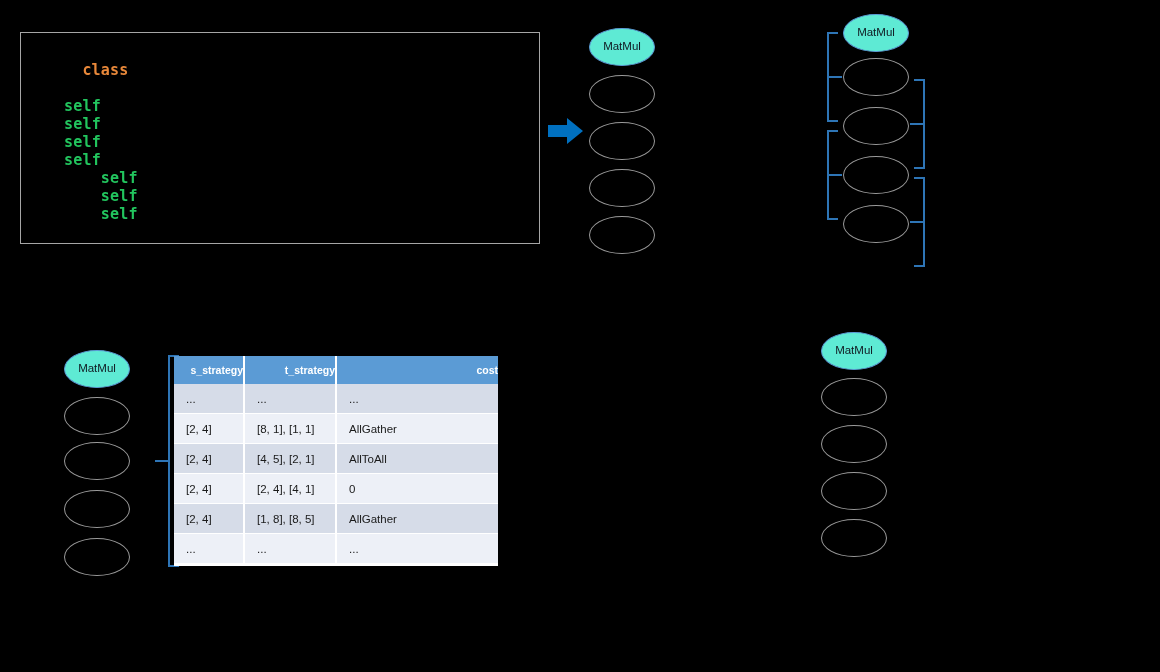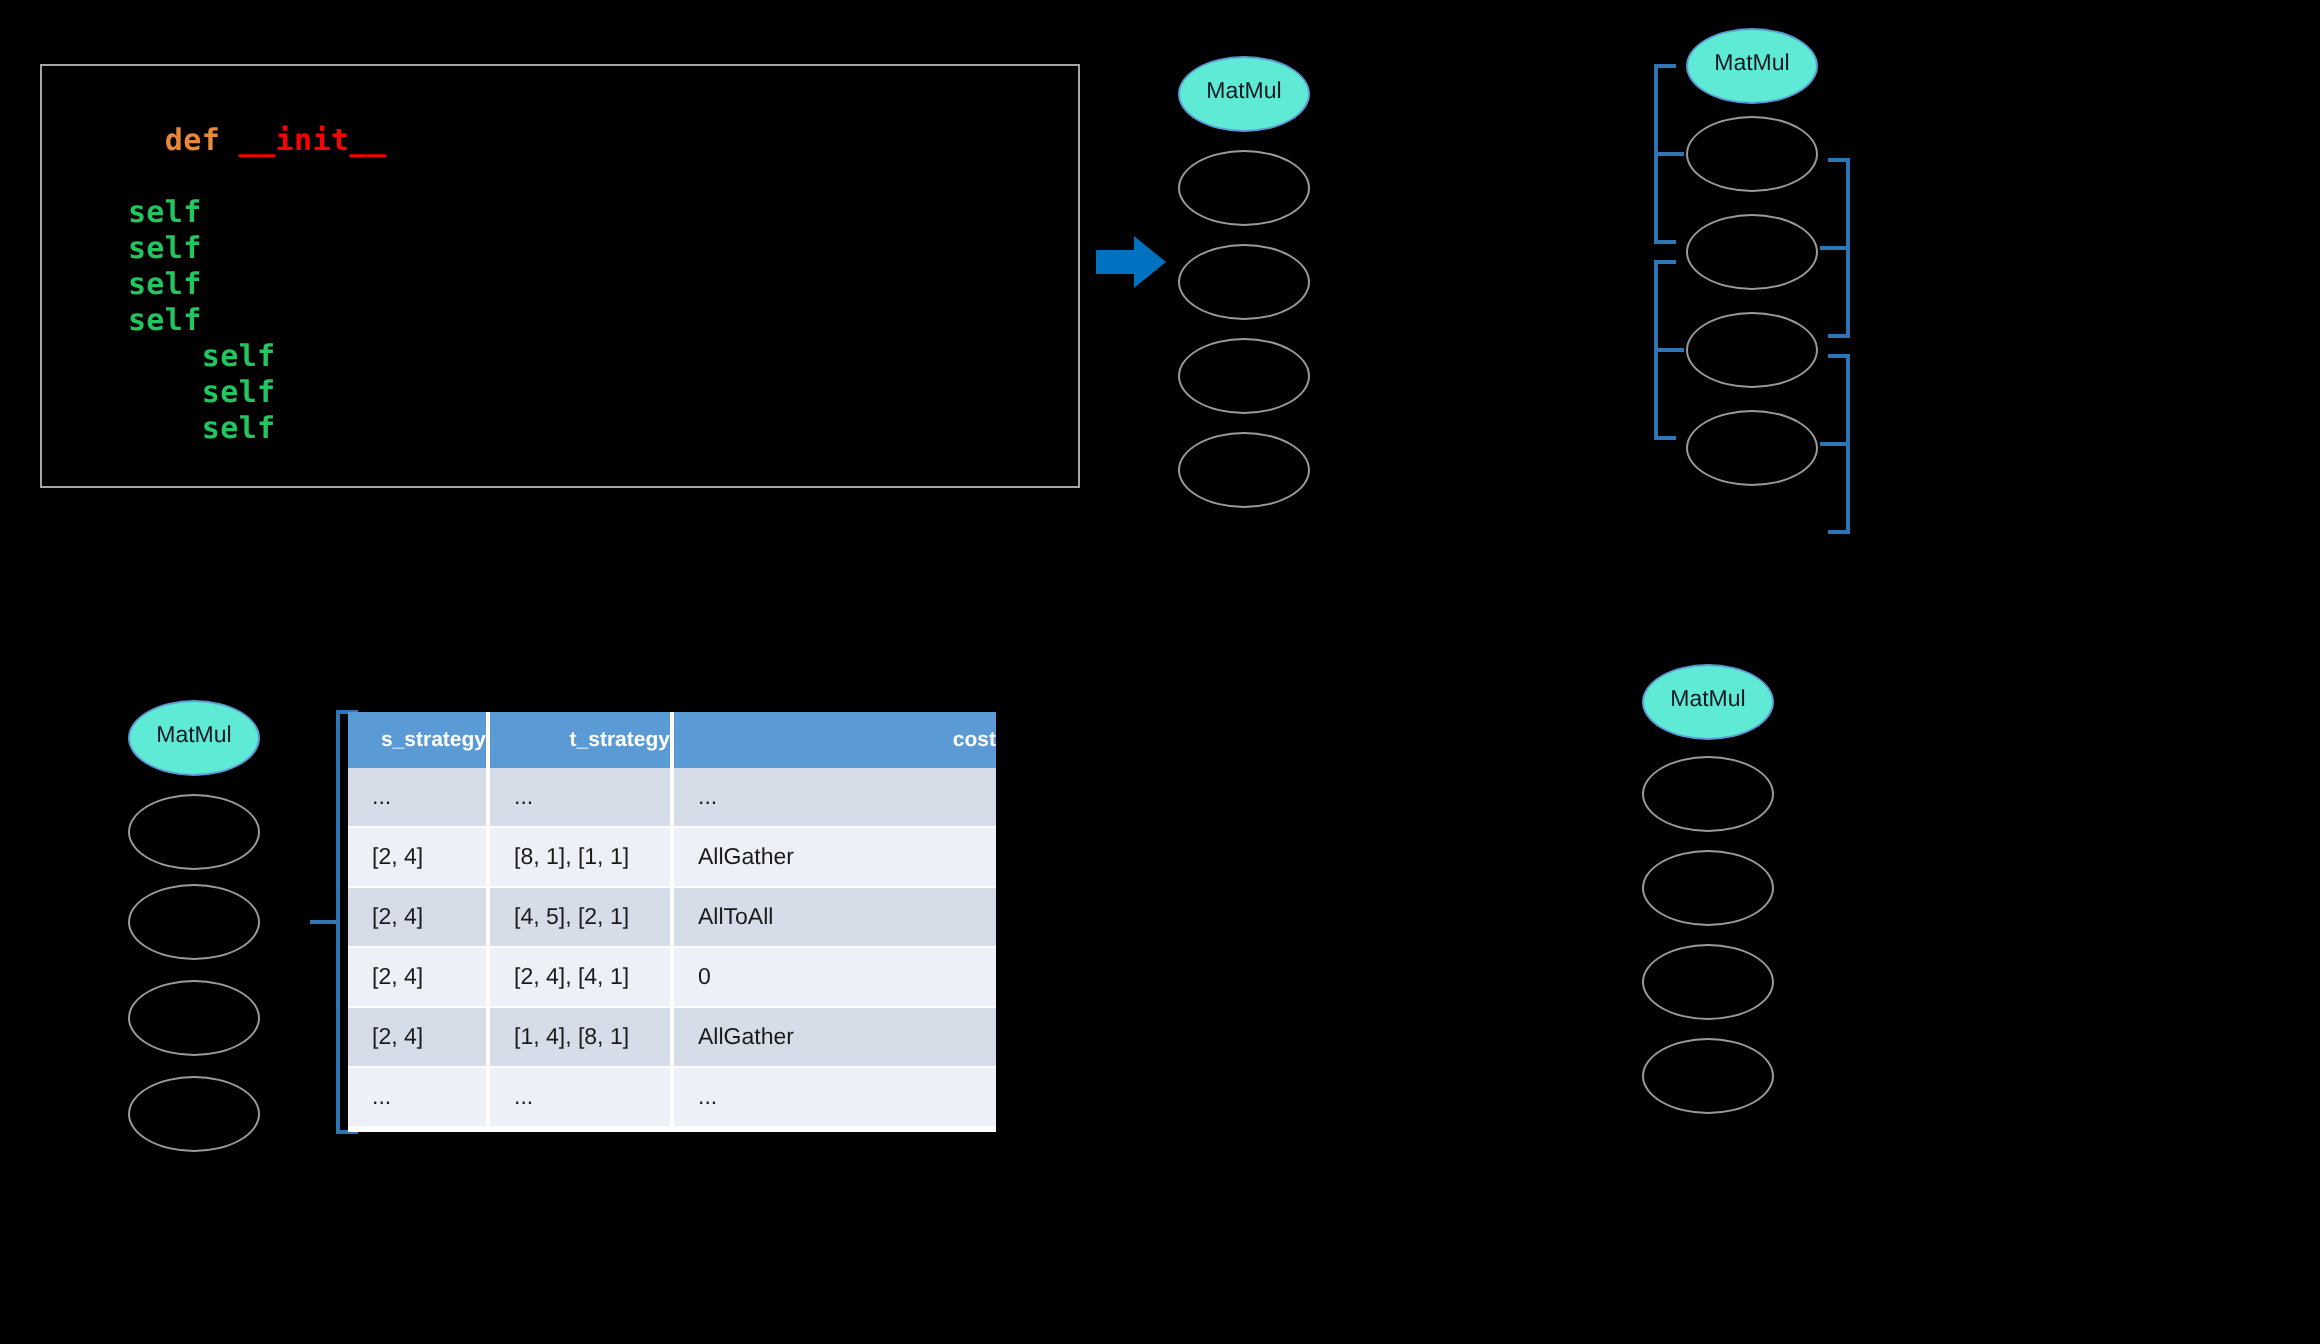--- a/index.html
+++ b/index.html
@@ -79,21 +79,21 @@
   col.c2{width:92px;}
   col.c3{width:162px;}
 </style>
 </head>
 <body>
 
 <div class="stage">
 
   <div class="code-panel">
     <div class="code-line">
-      <span class="tok-kw">def </span><span class="tok-fn">__init__</span>
+      <span class="tok-kw">class</span>
     </div>
     <div class="code-line">    <span class="tok-self">self</span></div>
     <div class="code-line">    <span class="tok-self">self</span></div>
     <div class="code-line">    <span class="tok-self">self</span></div>
     <div class="code-line">    <span class="tok-self">self</span></div>
     <div class="code-line">        <span class="tok-self">self</span></div>
     <div class="code-line">        <span class="tok-self">self</span></div>
     <div class="code-line">        <span class="tok-self">self</span></div>
   </div>
 
@@ -188,21 +188,21 @@
           <td>[4, 5], [2, 1]</td>
           <td>AllToAll</td>
         </tr>
         <tr class="r-even">
           <td>[2, 4]</td>
           <td>[2, 4], [4, 1]</td>
           <td>0</td>
         </tr>
         <tr class="r-odd">
           <td>[2, 4]</td>
-          <td>[1, 4], [8, 1]</td>
+          <td>[1, 8], [8, 5]</td>
           <td>AllGather</td>
         </tr>
         <tr class="r-even">
           <td>...</td>
           <td>...</td>
           <td>...</td>
         </tr>
       </tbody>
     </table>
   </div>

